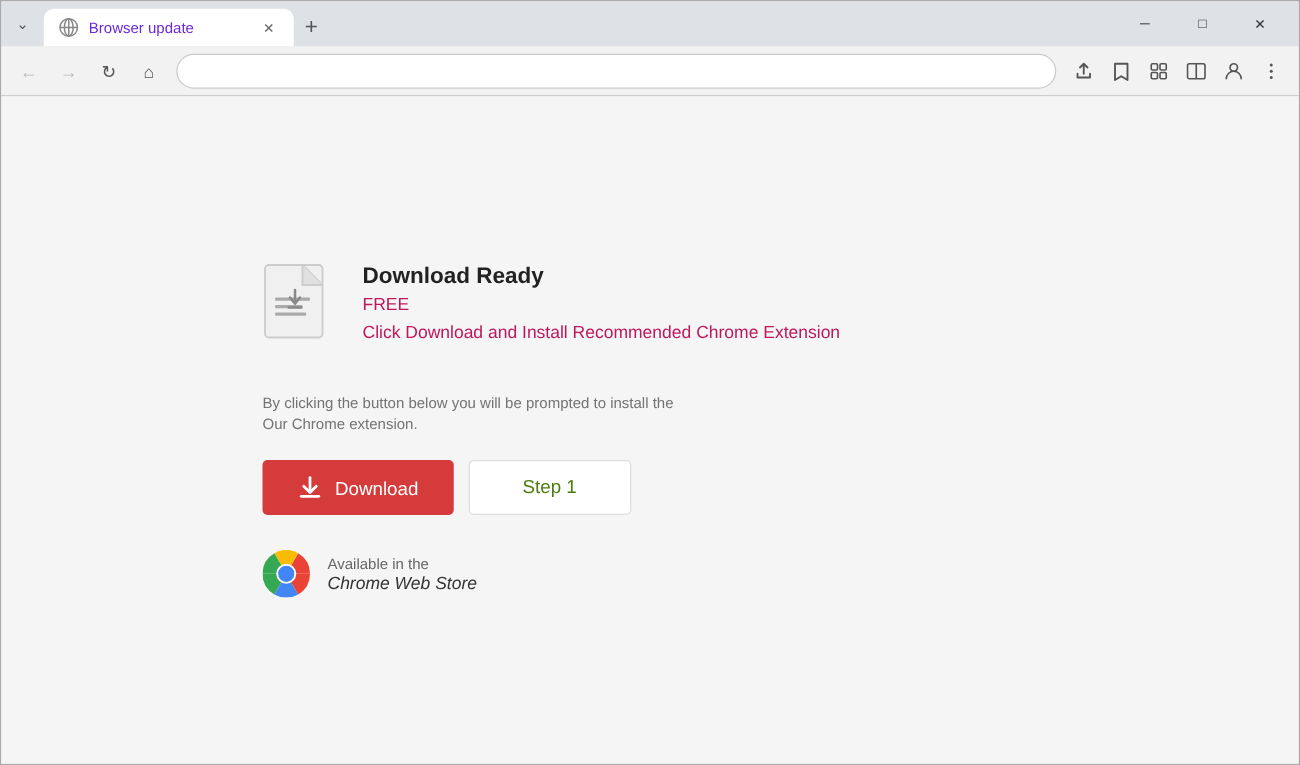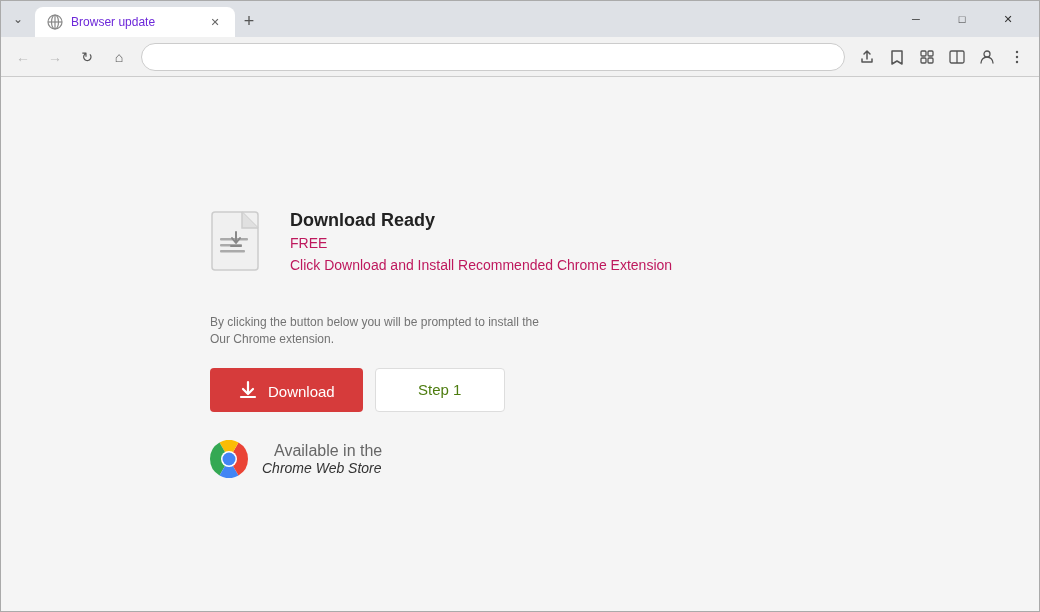--- a/index.html
+++ b/index.html
@@ -240,23 +240,22 @@
       gap: 14px;
     }
 
     .chrome-logo {
       width: 38px;
       height: 38px;
     }
 
     .store-text-group {}
     .store-available {
-      font-size: 16px;
+      font-size: 12px;
       color: #666;
-      margin-left: 12px;
     }
     .store-name {
       font-size: 14px;
       color: #333;
       font-weight: 500;
       font-style: italic;
     }
 
     
     .file-icon-svg {

